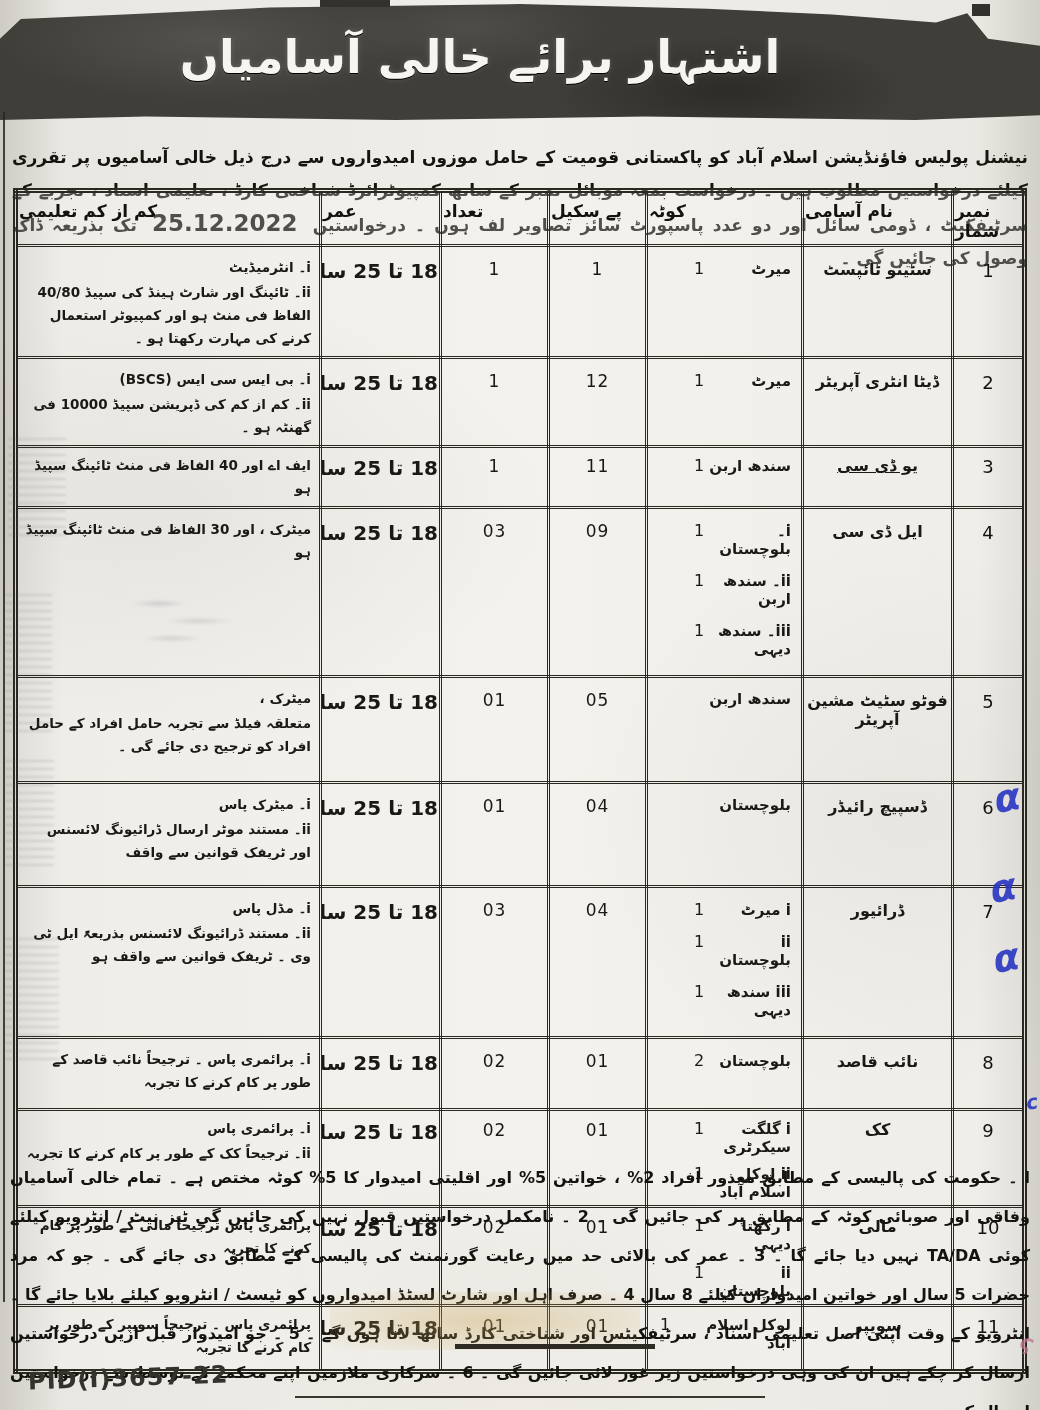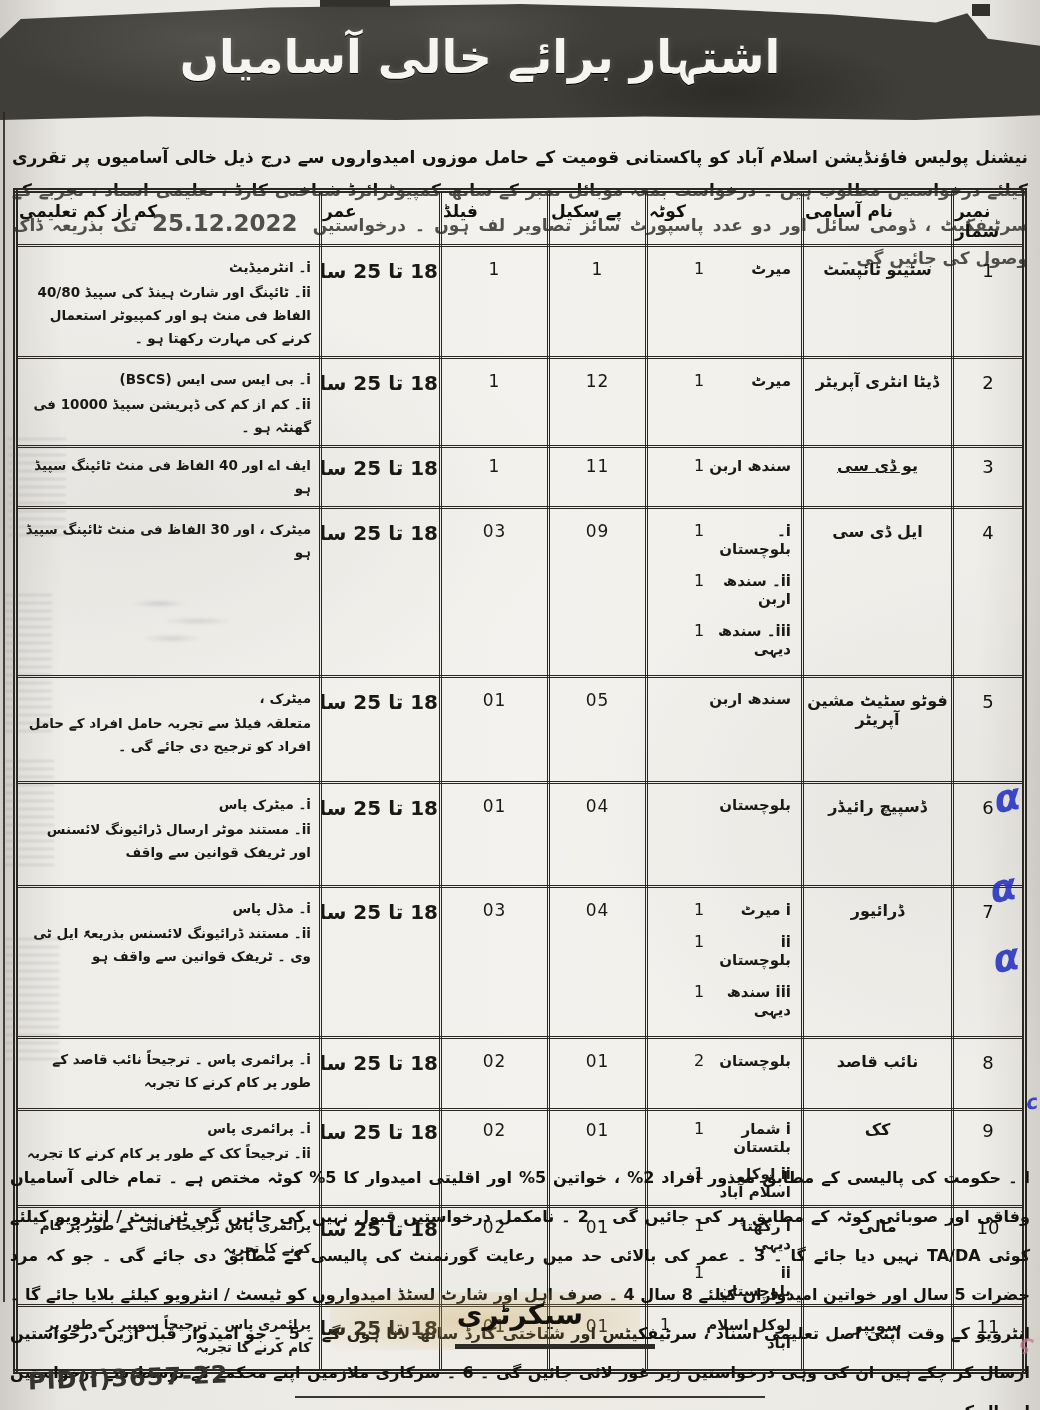--- a/index.html
+++ b/index.html
@@ -109,21 +109,21 @@
         <col style="width:108px">
         <col style="width:120px">
         <col>
     </colgroup>
     <tbody>
         <tr>
       <th>نمبر شمار</th>
       <th>نام آسامی</th>
       <th>کوٹہ</th>
       <th>پے سکیل</th>
-      <th>فیلڈ</th>
+      <th>تعداد</th>
       <th>عمر</th>
       <th>کم از کم تعلیمی</th>
     </tr>
 
     <tr style="height:92px;">
       <td class="c-serial">1</td>
       <td class="c-post">سٹینو ٹائپسٹ</td>
       <td class="c-quota">
         <div class="q-line">
               <span>میرٹ</span>
@@ -276,21 +276,21 @@
       <td class="c-edu">
         <div class="edu-line">i۔ پرائمری پاس ۔ ترجیحاً نائب قاصد کے طور پر کام کرنے کا تجربہ</div>
       </td>
     </tr>
 
     <tr style="height:66px;">
       <td class="c-serial" style="padding-top:9px;">9</td>
       <td class="c-post" style="padding-top:9px;">کک</td>
       <td class="c-quota" style="padding-top:8px;">
         <div class="q-line" style="margin-bottom:8px;">
-              <span>i شمار بلتستان</span>
+              <span>i گلگت سیکرٹری</span>
               <span class="q-num">1</span>
             </div>
         <div class="q-line" style="margin-bottom:0;">
               <span>ii لوکل اسلام آباد</span>
               <span class="q-num">1</span>
             </div>
       </td>
       <td class="c-scale" style="padding-top:9px;">01</td>
       <td class="c-count" style="padding-top:9px;">02</td>
       <td class="c-age" style="padding-top:9px;">18 تا 25 سال</td>
@@ -336,21 +336,20 @@
       <td class="c-edu" style="padding-top:6px;">
         <div class="edu-line">پرائمری پاس ۔ ترجیحاً سویپر کے طور پر کام کرنے کا تجربہ</div>
       </td>
     </tr>
   </tbody>
     </table>
 
   <p class="terms">ا ۔ حکومت کی پالیسی کے مطابق معذور افراد 2% ، خواتین 5% اور اقلیتی امیدوار کا 5% کوٹہ مختص ہے ۔ تمام خالی آسامیاں وفاقی اور صوبائی کوٹہ کے مطابق پر کی جائیں گی ۔ 2 ۔ نامکمل درخواستیں قبول نہیں کی جائیں گی ٹیز نیٹ / انٹرویو کیلئے کوئی TA/DA نہیں دیا جائے گا ۔ 3 ۔ عمر کی بالائی حد میں رعایت گورنمنٹ کی پالیسی کے مطابق دی جائے گی ۔ جو کہ مرد حضرات 5 سال اور خواتین امیدواران کیلئے 8 سال 4 ۔ صرف اہل اور شارٹ لسٹڈ امیدواروں کو ٹیسٹ / انٹرویو کیلئے بلایا جائے گا ۔ انٹرویو کے وقت اپنی اصل تعلیمی اسناد ، سرٹیفکیٹس اور شناختی کارڈ ساتھ لانا ہوں گے ۔ 5 ۔ جو امیدوار قبل ازیں درخواستیں ارسال کر چکے ہیں ان کی وہی درخواستیں زیر غور لائی جائیں گی ۔ 6 ۔ سرکاری ملازمین اپنے محکمے کے توسط سے درخواستیں ارسال کریں ۔</p>
 
   <div class="sig-stain"></div>
-  <div class="sig-title">سیکرٹری</div>
   <div class="sig-underline"></div>
   <div class="addr-underline"></div>
   <div class="pid">PID(I)3657-22</div>
 
   <span class="pen-mark" style="left:994px;top:776px;">α</span>
   <span class="pen-mark" style="left:990px;top:866px;">α</span>
   <span class="pen-mark" style="left:993px;top:936px;">α</span>
   <span class="pen-mark small" style="left:1026px;top:1090px;">c</span>
   <span class="pen-mark pink" style="left:1020px;top:1330px;">ς</span>
 

